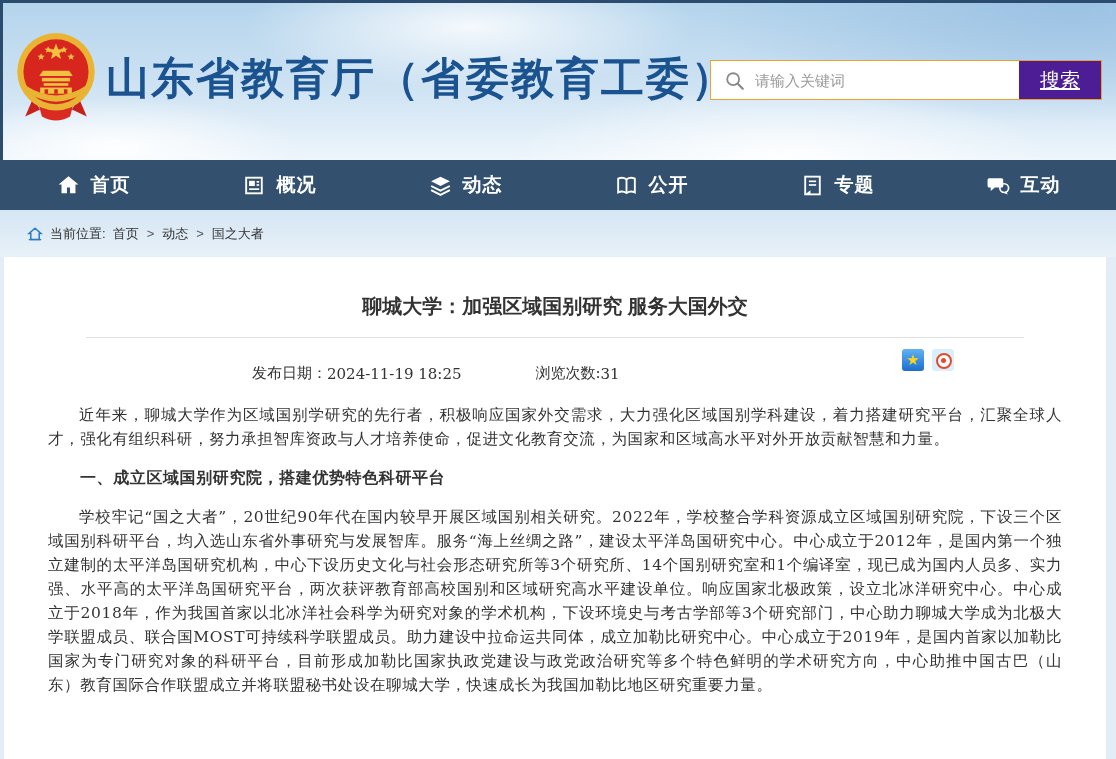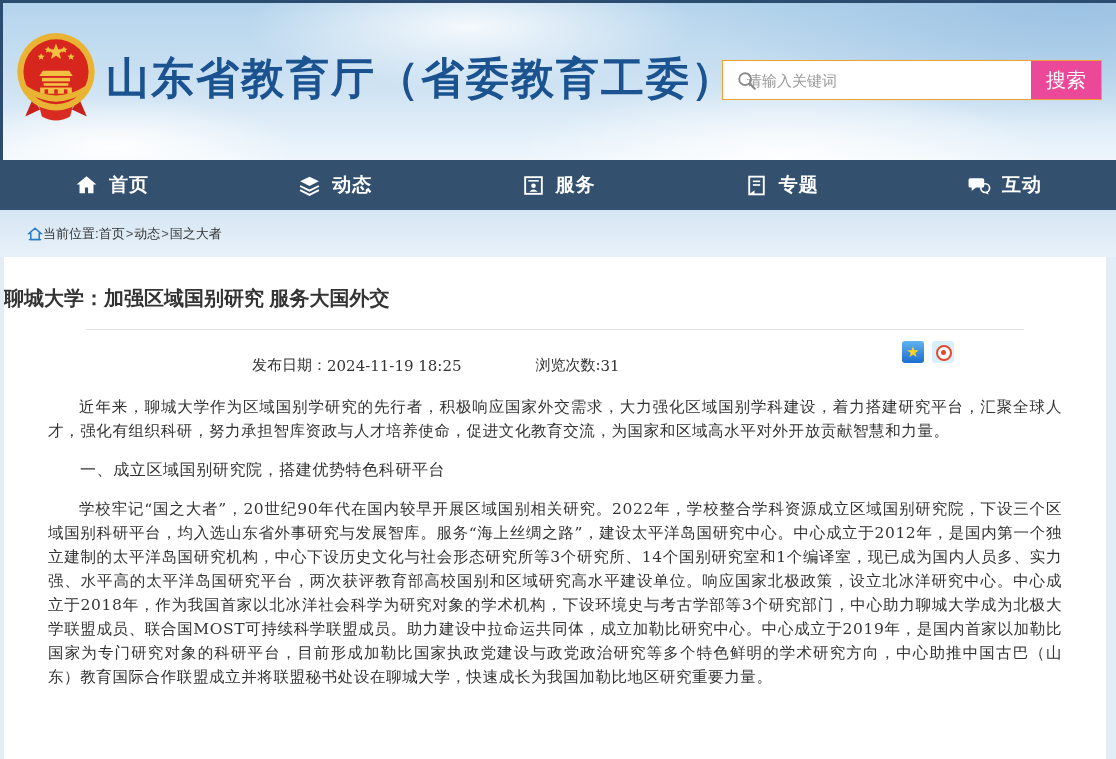--- a/index.html
+++ b/index.html
@@ -28,50 +28,51 @@
     white-space:nowrap;
   }
   .search {
     position:absolute; right:14px; top:57px; height:40px;
     display:flex; border:1px solid #f0a02c; background:#fff;
   }
   .search-input-wrap { position:relative; width:308px; height:100%; }
   .search-input-wrap svg { position:absolute; left:13px; top:9px; }
   .search-input {
     width:100%; height:100%; border:none; outline:none;
-    padding:0 8px 0 24px; font-size:15px; color:#555;
+    padding:0 8px 0 44px; font-size:15px; color:#555;
     font-family:"Liberation Sans", sans-serif;
   }
   .search-input::placeholder { color:#9a9a9a; }
   .search-btn {
-    width:70px; height:100%; border:none; cursor:pointer;
-    background:#ec4899; color:#fff; font-size:20px;
+    width:82px; height:100%; border:none; cursor:pointer;
+    background:#4c1d95; color:#fff; font-size:20px;
     font-family:"Liberation Sans", sans-serif;
+    text-decoration:underline;
   }
   
   .nav { height:50px; background:#33506f; display:flex; }
   .nav-item {
     flex:1; display:flex; align-items:center; justify-content:center; gap:10px;
     color:#fff; font-size:19px; font-weight:bold; letter-spacing:1px; cursor:pointer;
   }
   .nav-item svg { flex:0 0 auto; }
   
   .breadcrumb {
-    height:47px; display:flex; align-items:center; 
+    height:47px; display:flex; align-items:center; gap:7px;
     padding-left:27px; font-size:13px; color:#333;
     background:linear-gradient(180deg,#d5e6f3 0%, #e8f1f9 100%);
   }
   .breadcrumb a { color:#333; text-decoration:none; cursor:pointer; }
   .breadcrumb .sep { color:#555; margin:0 1px; }
   
   .panel {
     margin:0 10px 0 4px; background:#fff; height:502px; overflow:hidden;
   }
   .article-title {
-    text-align:left; padding-top:28px;
+    text-align:center; padding-top:36px;
     font-size:20px; font-weight:bold; color:#333;
   }
   .divider { border-top:1px solid #e2e2e2; margin:17px 82px 0; }
   .meta {
     position:relative; height:45px; display:flex; align-items:flex-end;
     padding-left:248px; font-size:15px; color:#333;
     font-family:"DejaVu Serif", serif;
   }
   .meta .views-label { margin-left:74px; }
   .meta .views-value { }
@@ -92,21 +93,21 @@
     border-radius:50%; background:#e6492d;
   }
   
   .article-body {
     padding:20px 44px 0;
     font-family:"DejaVu Serif", serif;
     font-size:15.5px; line-height:24px; letter-spacing:0.6px;
     color:#333; text-align:justify;
   }
   .article-body p { margin:0 0 15px; text-indent:2em; }
-  .section-heading { font-weight:normal; font-size:16px; margin:18px 0 15px; text-indent:2em; }
+  .section-heading { font-weight:bold; font-size:16px; margin:18px 0 15px; text-indent:2em; }
 </style>
 </head>
 <body>
 
 <div class="header">
   <svg class="logo" viewBox="0 0 100 104">
     <path d="M24 76 L15 97 L32 89 Z" fill="#c8201c"></path>
     <path d="M76 76 L85 97 L68 89 Z" fill="#c8201c"></path>
     <path d="M30 82 Q50 95 70 82 L66 97 Q50 106 34 97 Z" fill="#d92b21"></path>
     <circle cx="50" cy="46" r="44" fill="#e9b433"></circle>
@@ -142,34 +143,42 @@
 
 <div class="nav">
   <div class="nav-item">
     <svg width="25" height="25" viewBox="0 0 24 24">
       <path d="M12 3 L2.5 11 h2.8 v8.5 h5.2 v-5.6 h3 v5.6 h5.2 V11 h2.8 Z" fill="#fff"></path>
     </svg>
     <span>首页</span>
   </div>
   <div class="nav-item">
     <svg width="25" height="25" viewBox="0 0 24 24">
+      <rect x="4" y="4.5" width="15" height="15" fill="none" stroke="#fff" stroke-width="1.8"></rect>
+      <rect x="6.8" y="7.5" width="5.5" height="5" fill="#fff"></rect>
+      <line x1="14" y1="8.5" x2="16.5" y2="8.5" stroke="#fff" stroke-width="1.6"></line>
+      <line x1="14" y1="11.5" x2="16.5" y2="11.5" stroke="#fff" stroke-width="1.6"></line>
+      <line x1="6.8" y1="15.5" x2="16.5" y2="15.5" stroke="#fff" stroke-width="1.6"></line>
+    </svg>
+    <span>概况</span>
+  </div>
+  <div class="nav-item">
+    <svg width="25" height="25" viewBox="0 0 24 24">
       <path d="M12 3.5 L3 8 l9 4.5 L21 8 Z" fill="#fff"></path>
       <path d="M3 12.5 l9 4.5 9 -4.5" fill="none" stroke="#fff" stroke-width="1.8"></path>
       <path d="M3 16.5 l9 4.5 9 -4.5" fill="none" stroke="#fff" stroke-width="1.8"></path>
     </svg>
     <span>动态</span>
   </div>
   <div class="nav-item">
     <svg width="25" height="25" viewBox="0 0 24 24">
-      <rect x="4" y="4" width="16" height="16" fill="none" stroke="#fff" stroke-width="1.8"></rect>
-      <line x1="7" y1="7.5" x2="17" y2="7.5" stroke="#fff" stroke-width="1.5"></line>
-      <circle cx="12" cy="12.2" r="2.2" fill="#fff"></circle>
-      <path d="M8 18 Q12 13.8 16 18 Z" fill="#fff"></path>
-    </svg>
-    <span>服务</span>
+      <path d="M12 6 C9.5 4.3 6.2 4.3 4 5.4 V18.6 C6.2 17.5 9.5 17.5 12 19.2 C14.5 17.5 17.8 17.5 20 18.6 V5.4 C17.8 4.3 14.5 4.3 12 6 Z" fill="none" stroke="#fff" stroke-width="1.8"></path>
+      <line x1="12" y1="6" x2="12" y2="19" stroke="#fff" stroke-width="1.8"></line>
+    </svg>
+    <span>公开</span>
   </div>
   <div class="nav-item">
     <svg width="25" height="25" viewBox="0 0 24 24">
       <rect x="5" y="3.5" width="14" height="17" fill="none" stroke="#fff" stroke-width="1.8"></rect>
       <line x1="8.5" y1="8" x2="15.5" y2="8" stroke="#fff" stroke-width="1.6"></line>
       <line x1="8.5" y1="11.5" x2="15.5" y2="11.5" stroke="#fff" stroke-width="1.6"></line>
       <path d="M5 20.5 L10 16.5 V20.5 Z" fill="#fff"></path>
     </svg>
     <span>专题</span>
   </div>

